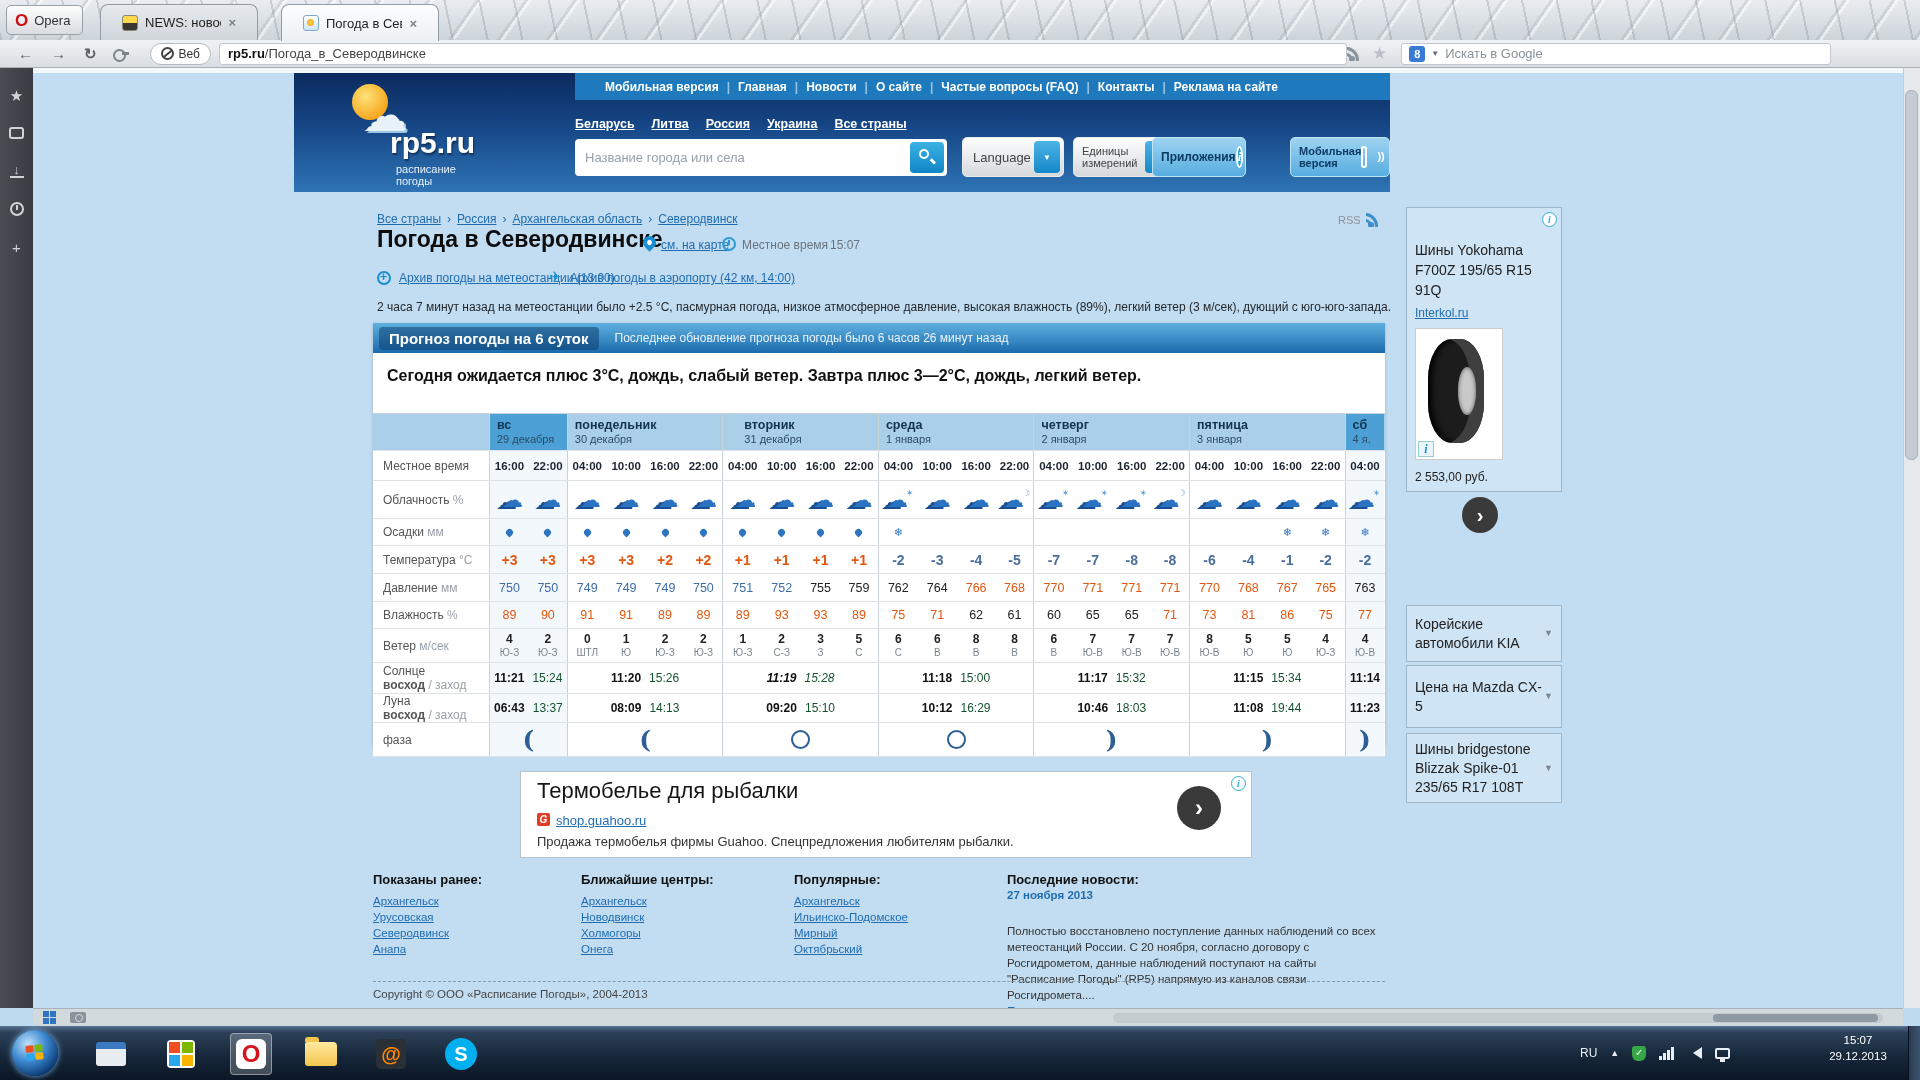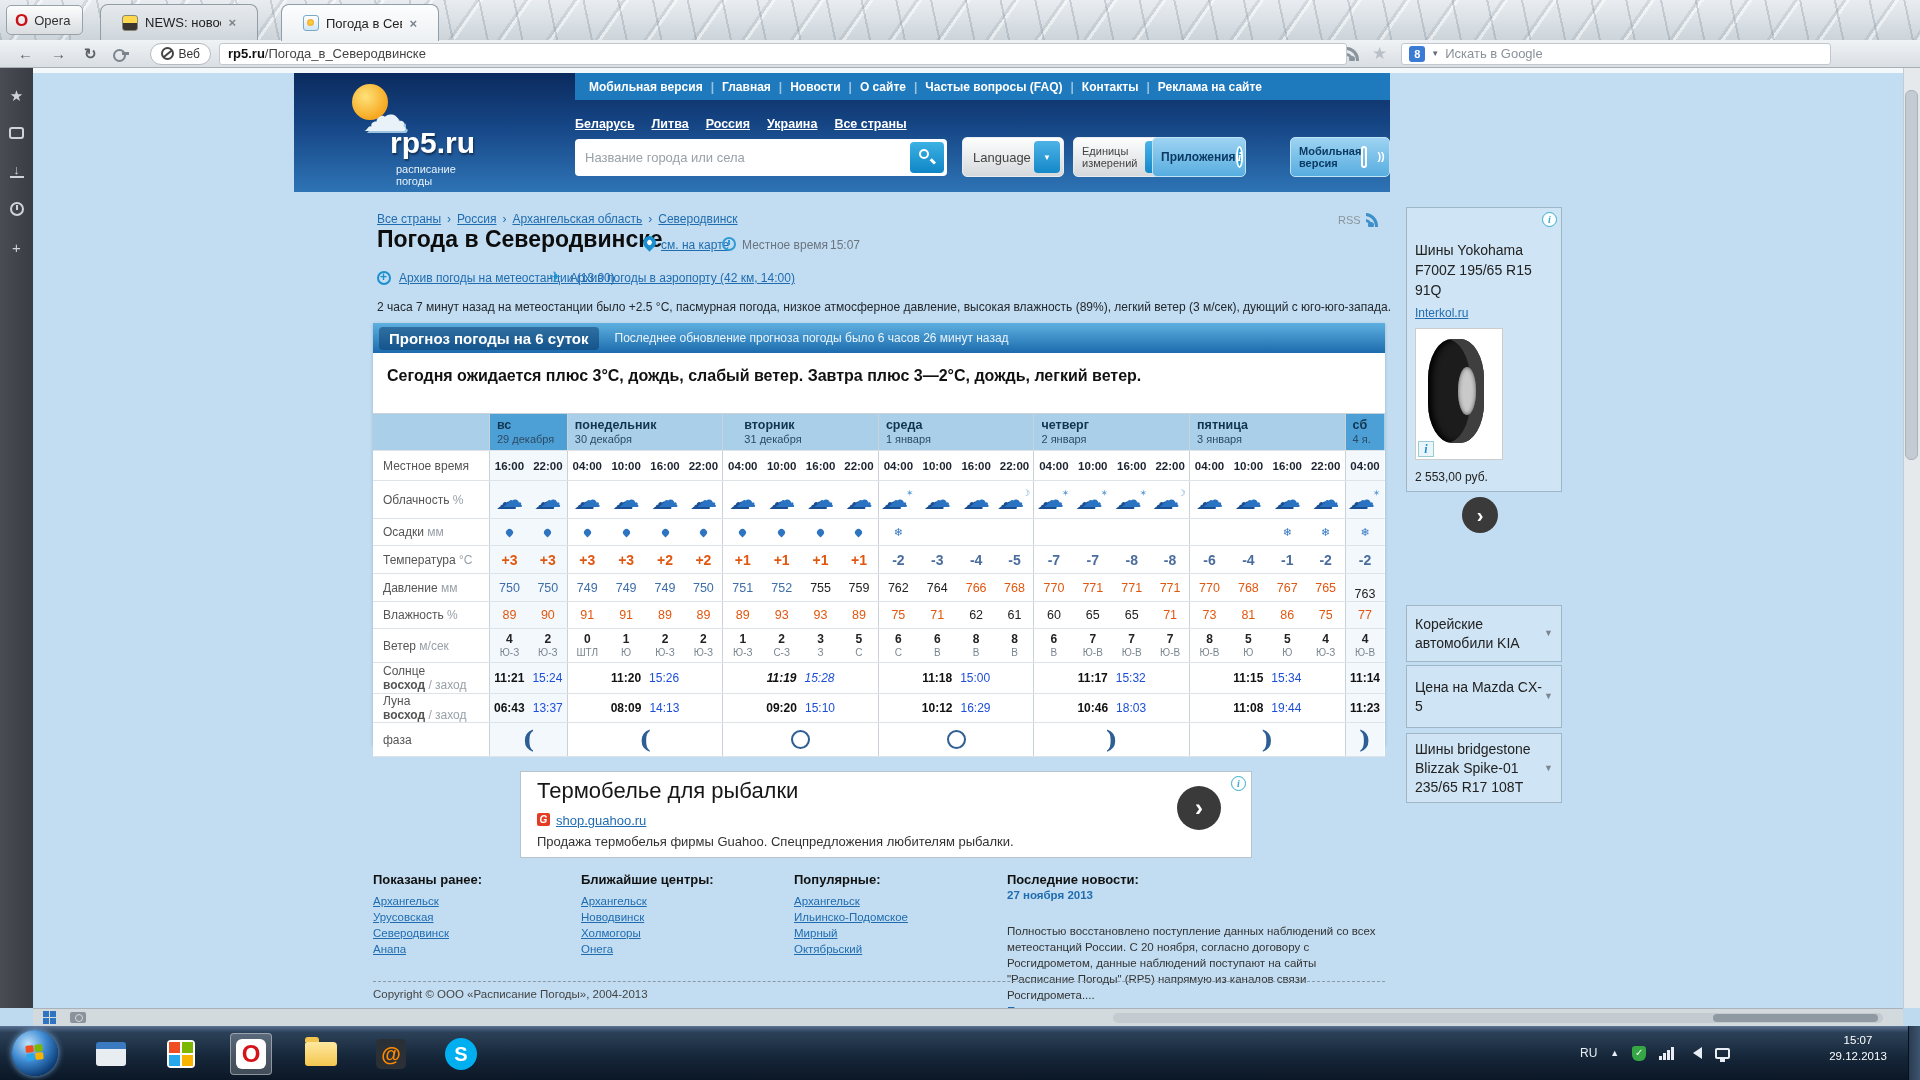--- a/index.html
+++ b/index.html
@@ -69,21 +69,21 @@
  linear-gradient(#2f74c0,#2f74c0) 0 7px/6px 6px no-repeat,linear-gradient(#2f74c0,#2f74c0) 7px 7px/6px 6px no-repeat}
 .st-cam{margin-left:14px;width:16px;height:11px;background:#8a939b;border-radius:2px;position:relative}
 .st-cam::after{content:"";position:absolute;left:5px;top:2px;width:6px;height:6px;border:1.5px solid #d3dade;border-radius:50%}
 #hscroll{position:absolute;right:20px;width:770px;height:10px;background:#c3cad0;border-radius:5px}
 #hthumb{position:absolute;right:5px;top:1px;width:165px;height:8px;background:#8f99a2;border-radius:4px}
 
 #page{left:33px;top:68px;width:1870px;height:940px;background:#c2ddf1;overflow:hidden}
 #page-top-strip{left:33px;top:68px;width:1870px;height:5px;background:#f3f8fb}
 #band{left:294px;top:73px;width:1096px;height:119px;background:linear-gradient(180deg,#0b2b5e 0%,#164686 45%,#2e74b5 100%)}
 #topmenu{position:absolute;left:281px;top:0;width:815px;height:27px;background:#1e79bd;display:flex;align-items:center;
- padding-left:14px;font-size:12px;font-weight:bold;color:#fff;white-space:nowrap}
+ padding-left:30px;font-size:12px;font-weight:bold;color:#fff;white-space:nowrap}
 #topmenu .mi{cursor:pointer}
 #topmenu .sep{color:rgba(255,255,255,.55);margin:0 8px}
 #countries{position:absolute;left:281px;top:44px;display:flex;gap:17px;font-size:12.5px;font-weight:bold}
 #countries a{color:#fff;text-decoration:underline}
 #citybox{position:absolute;left:281px;top:66px;width:372px;height:37px;background:#fff;border-radius:4px;
  display:flex;align-items:center}
 #citybox input{border:none;outline:none;flex:1;font-size:13px;color:#333;padding:0 10px;font-family:inherit;background:transparent}
 #citybox input::placeholder{color:#98a0a8}
 #city-search-btn{width:34px;height:31px;margin-right:3px;border-radius:4px;background:linear-gradient(#3cb1e4,#0f85c6);
  position:relative;flex:0 0 34px}
@@ -151,21 +151,21 @@
 .snowf{color:#2f74c0;font-size:11px}
 .tempv{font-size:14px;font-weight:bold}
 .p{color:#e2570f}.n{color:#4a6d9d}
 .prv{font-size:12.5px}
 .o{color:#e2570f}.k{color:#222}.b{color:#3d6ea8}
 .windc{flex-direction:column;line-height:13px;justify-content:center}
 .ws{font-size:12px;font-weight:bold;color:#222}
 .wd{font-size:10px;color:#7c868f}
 .riset{gap:8px;font-size:12px}
 .rise{font-weight:bold;color:#111}
-.sett{color:#1d4ed8}
+.sett{color:#14532d}
 .phg{font-family:"DejaVu Serif",serif;font-size:25px;font-weight:bold;color:#2d5e94;line-height:1}
 .newmoon{width:19px;height:19px;border:2px solid #2d5e94;border-radius:50%}
 
 #banner{left:520px;top:771px;width:732px;height:87px;background:#fff;border:1px solid #b8c4cc}
 #banner .bt{position:absolute;left:16px;top:6px;font-size:22px;color:#161616}
 #banner .gq{position:absolute;left:16px;top:41px;width:13px;height:13px;background:#e33b24;border-radius:2px;color:#fff;
  font-size:10px;font-weight:bold;text-align:center;line-height:13px;font-style:italic}
 #banner .bl{position:absolute;left:35px;top:41px;font-size:13px}
 #banner .bd{position:absolute;left:16px;top:62px;font-size:13px;color:#333}
 .adarrow{border-radius:50%;background:#3a3a3a;color:#fff;display:flex;align-items:center;justify-content:center;font-weight:bold}
@@ -759,21 +759,21 @@
           </div>
           <div class="cell" style="height: 27px;">
             <span class="prv o">768</span>
           </div>
           <div class="cell" style="height: 27px;">
             <span class="prv o">767</span>
           </div>
           <div class="cell db" style="height: 27px;">
             <span class="prv o">765</span>
           </div>
-          <div class="cell hlc" style="height: 27px; align-items: flex-end;">
+          <div class="cell hlc" style="height: 27px;">
             <span class="prv k">763</span>
           </div>
         </div>
         <div class="trow">
           <div class="cell lbl" style="height: 26px;">
             <span>Влажность <span class="un">%</span></span>
           </div>
           <div class="cell hlc" style="height: 26px;">
             <span class="prv o">89</span>
           </div>

